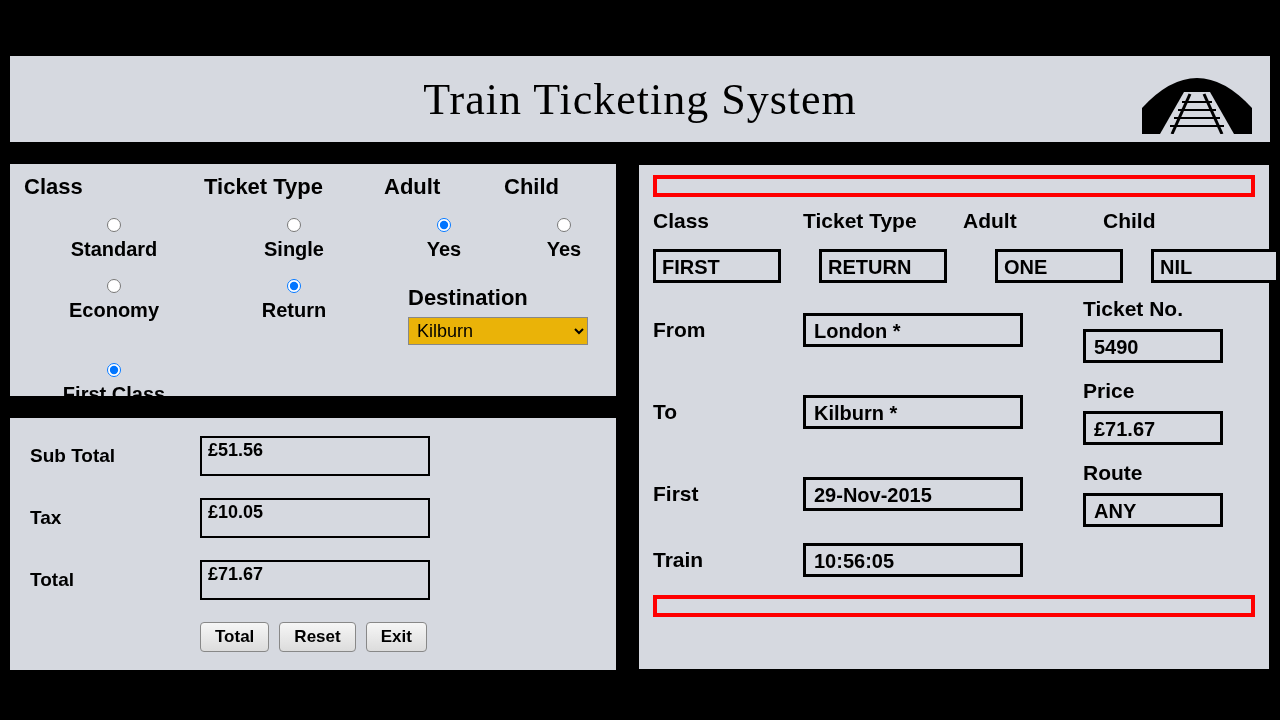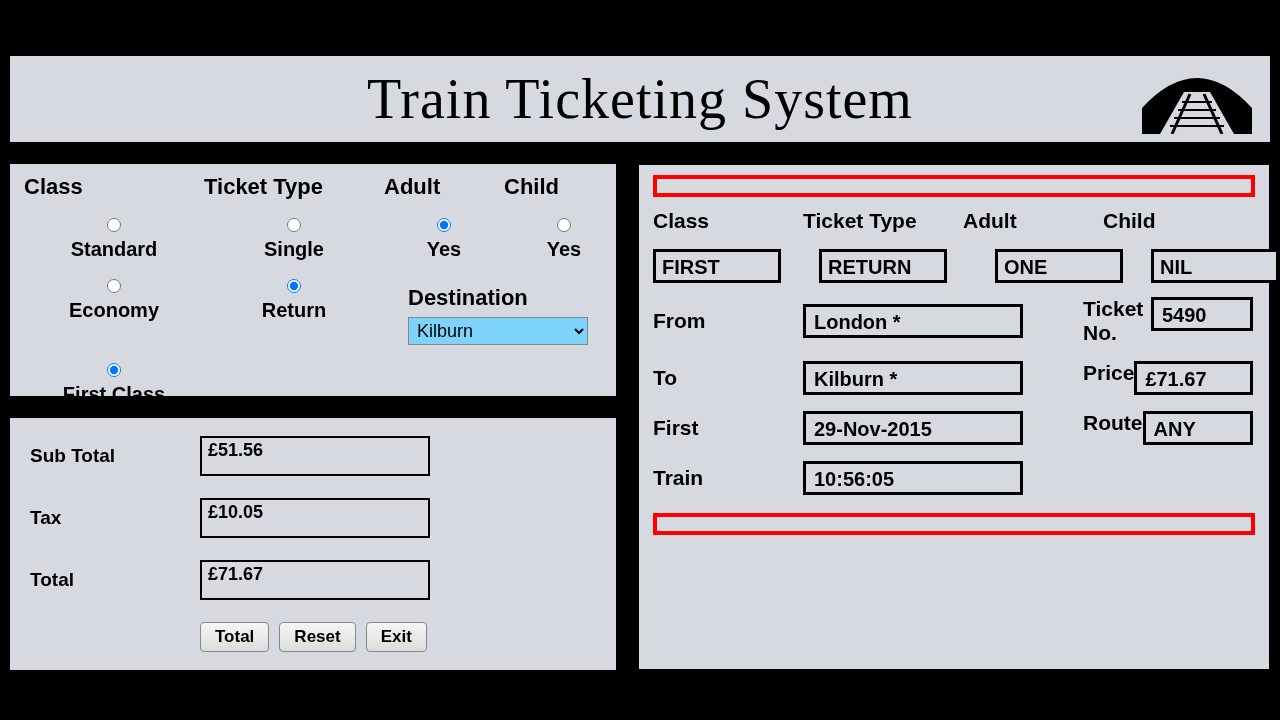--- a/index.html
+++ b/index.html
@@ -15,21 +15,21 @@
     left: 8px; top: 54px;
     width: 1264px; height: 90px;
     background: #d6d9e0;
     border: 2px solid #000;
     display: flex;
     align-items: center;
     justify-content: center;
   }
   .header-title {
     font-family: "Times New Roman", serif;
-    font-size: 56px;
+    font-size: 44px;
     font-weight: 400;
     color: #000;
     letter-spacing: 1px;
   }
   .tunnel-icon {
     position: absolute;
     right: 18px; top: 12px;
     width: 110px; height: 66px;
   }
   .panel {
@@ -43,21 +43,21 @@
   .opts .cell { font-weight: bold; font-size: 20px; display: flex; align-items: center; gap: 6px; flex-direction: column; }
   .opts input[type=radio] { width: 14px; height: 14px; }
   .opts-grid {
     display: grid;
     grid-template-columns: 180px 180px 120px 120px;
     row-gap: 18px;
   }
   .dest-label { font-weight: bold; font-size: 22px; margin-top: 6px; }
   .dest-select {
     width: 180px; height: 28px;
-    background: #7dd3fc;
+    background: #eab308;
     border: 1px solid #888;
     font-size: 18px;
     padding: 0 4px;
     margin-top: 6px;
   }
   
   .totals { left: 8px; top: 416px; width: 610px; height: 256px; padding: 18px 20px; }
   .totals-row { display: flex; align-items: center; margin-bottom: 22px; }
   .totals-row .lbl { width: 170px; font-weight: bold; font-size: 19px; }
   .totals-row .val {
@@ -113,21 +113,21 @@
   }
   .tlabel { font-weight: bold; font-size: 21px; }
   .tval {
     border: 3px solid #000;
     background: #d6d9e0;
     font-weight: bold; font-size: 20px;
     padding: 4px 8px; height: 34px;
     width: 220px;
   }
   .tval-sm { width: 140px; }
-  .side-col { display: flex; flex-direction: row; gap: 0; padding-left: 30px; }
+  .side-col { display: flex; flex-direction: column; gap: 8px; padding-left: 30px; }
 </style>
 </head>
 <body>
 
 <div class="header">
   <div class="header-title">Train Ticketing System</div>
   <svg class="tunnel-icon" viewBox="0 0 110 66">
     <path d="M0 66 L0 40 Q55 -20 110 40 L110 66 Z" fill="#000"></path>
     <path d="M18 66 L42 24 L68 24 L92 66 Z" fill="#d6d9e0"></path>
     <line x1="48" y1="26" x2="30" y2="66" stroke="#000" stroke-width="3"></line>

